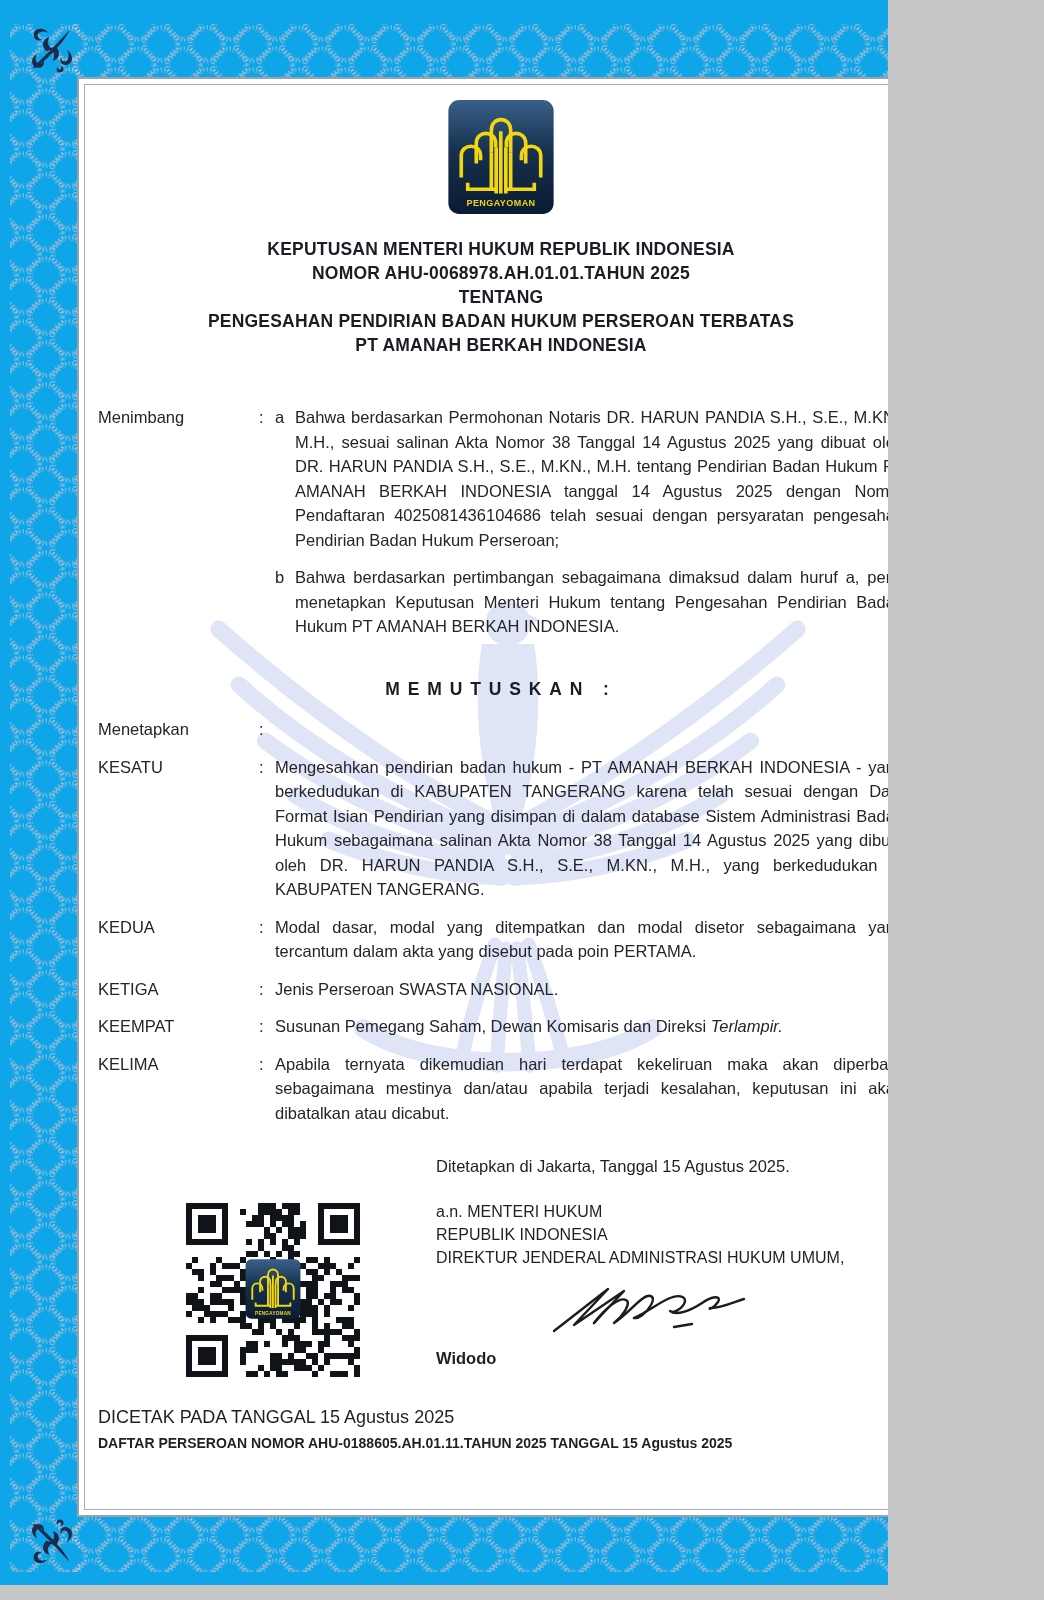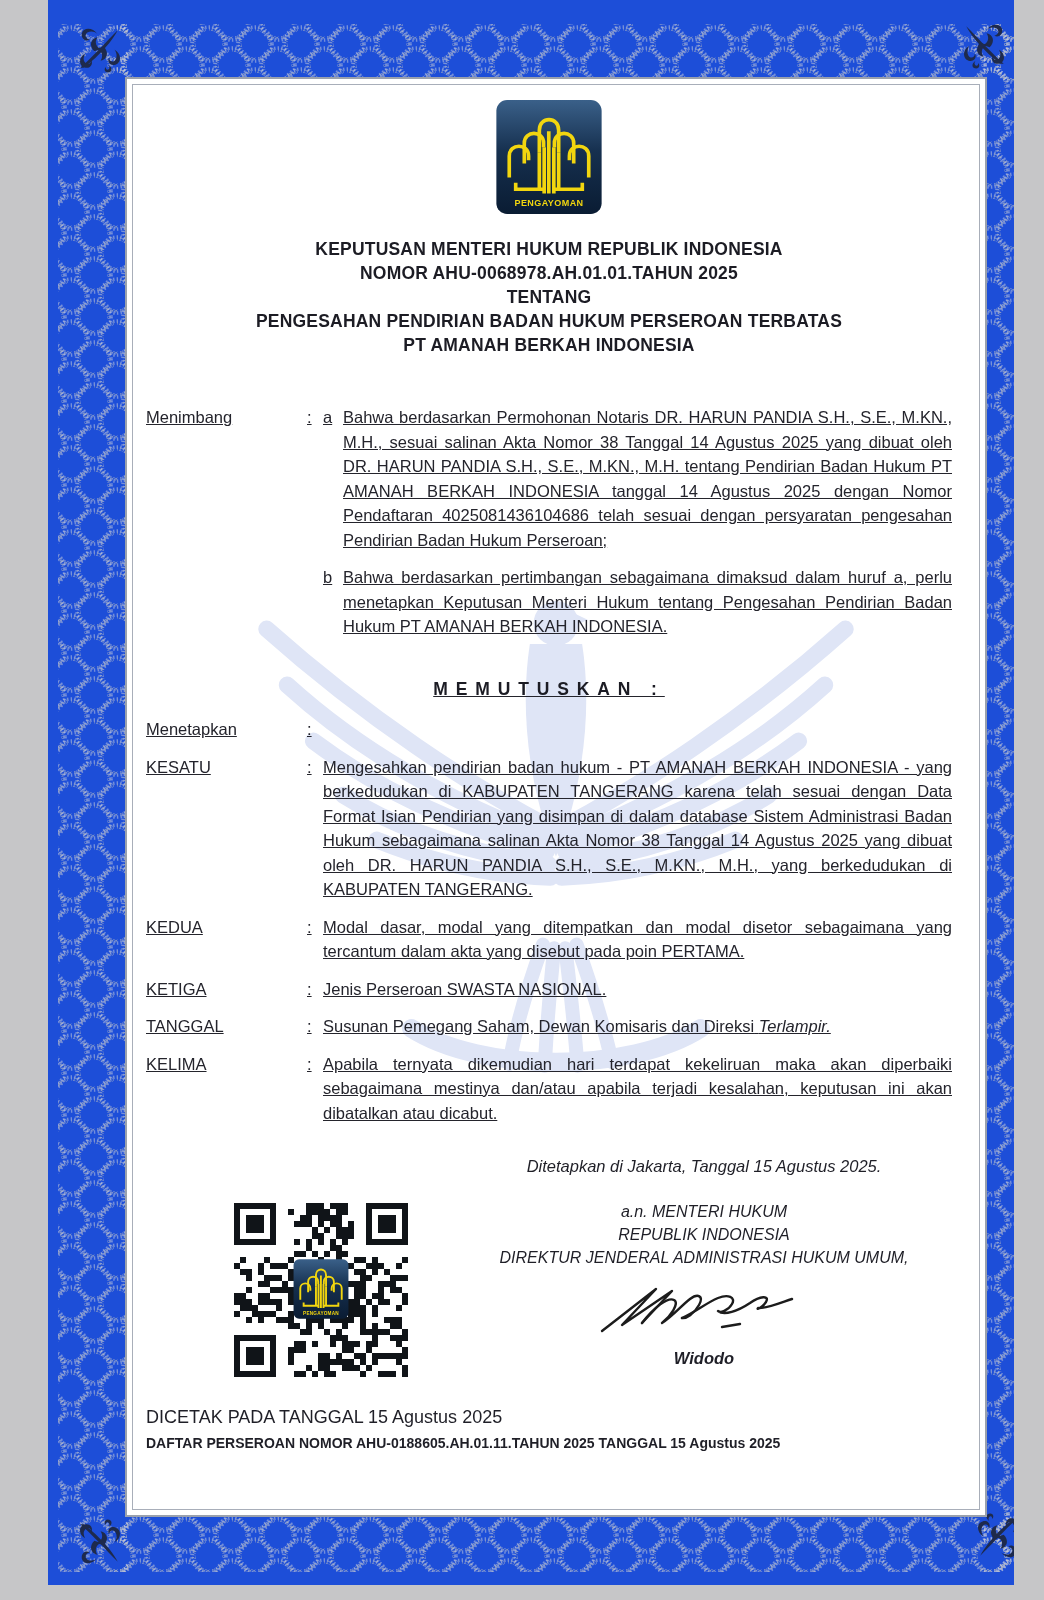--- a/index.html
+++ b/index.html
@@ -1,18 +1,18 @@
 <!DOCTYPE html>
 <html><head>
 <meta charset="utf-8">
 <style>
   * { margin:0; padding:0; box-sizing:border-box; }
   html,body { font-family:"Liberation Sans","DejaVu Sans",sans-serif; }
   .screen { position:relative; width:1044px; height:1600px; background:#c6c6c8; overflow:hidden; }
-  .page { position:absolute; left:0; top:0; width:966px; height:1585px; background:#1d4ed8; overflow:hidden;margin-left:48px; }
+  .page { position:absolute; left:0; top:0; width:888px; height:1585px; background:#0ea5e9; overflow:hidden; }
 
   
   .lace { position:absolute; left:0; top:0; z-index:0; }
 
   
   .ornament { position:absolute; z-index:1; width:50px; height:50px; color:#1e2a4c; }
   .orn-tl { left:26px;  top:24px; }
   .orn-tr { left:912px; top:20px; transform:scaleX(-1); }
   .orn-bl { left:26px;  top:1518px; transform:scaleY(-1); }
   .orn-br { left:926px; top:1512px; transform:scale(-1,-1); }
@@ -27,39 +27,39 @@
                width:730px; height:560px; z-index:0; pointer-events:none; }
   .flow { position:relative; z-index:1; }
 
   
   .logo-wrap { width:108px; margin:2px auto 0 auto; }
   .logo-wrap svg { display:block; width:108px; height:116px; }
   .title-block { margin-top:22px; text-align:center; font-weight:bold; font-size:17.5px;
                  line-height:24px; color:#1c1c24; letter-spacing:0.2px; }
 
   
-  .doc-body { margin-top:48px; color:#24242c; font-size:16.5px; line-height:24.5px;text-decoration:underline; }
+  .doc-body { margin-top:48px; color:#24242c; font-size:16.5px; line-height:24.5px; }
   .row { display:grid; grid-template-columns:161px 16px 1fr; margin-bottom:13px; }
   .row .lbl { white-space:nowrap; }
   .row .col { }
   .mrow { display:grid; grid-template-columns:161px 16px 20px 1fr; margin-bottom:13px; }
   .just { text-align:justify; }
   .memutuskan { text-align:center; font-weight:bold; font-size:17.5px; letter-spacing:0.45em;
                 margin:38px 0 16px 0; color:#1c1c24; }
   em { font-style:italic; }
 
   
   .bottom-row { display:flex; align-items:flex-start; margin-top:32px; }
   .qr-block { position:relative; width:178px; height:178px; margin-left:86px; margin-top:44px;
               background:#fff; }
   .qr-block svg.qr { position:absolute; left:2px; top:2px; }
   .qr-logo { position:absolute; left:61px; top:54px; width:56px; height:68px; }
   .qr-logo svg { width:56px; height:68px; }
 
-  .sig-col { width:440px; margin-left:74px; text-align:center; color:#1f1f27;font-style:italic; }
+  .sig-col { width:440px; margin-left:74px; text-align:left; color:#1f1f27; }
   .ditetapkan { font-size:16.5px; margin-bottom:24px; }
   .sig-line { font-size:16px; line-height:23px; }
   .scribble { display:block; margin:6px auto 0 auto; }
   .sig-name { font-weight:bold; font-size:16.5px; margin-top:10px; }
 
   .footer { margin-top:26px; color:#1f1f27; }
   .footer-printed { font-size:18px; line-height:25px; }
   .footer-register { font-size:14px; font-weight:bold; line-height:26px; }
 </style>
 </head>
@@ -226,21 +226,21 @@
               <div class="just">Modal dasar, modal yang ditempatkan dan modal disetor sebagaimana yang tercantum dalam akta yang disebut pada poin PERTAMA.</div>
             </div>
 
             <div class="row">
               <div class="lbl">KETIGA</div>
               <div class="col">:</div>
               <div>Jenis Perseroan SWASTA NASIONAL.</div>
             </div>
 
             <div class="row">
-              <div class="lbl">TANGGAL</div>
+              <div class="lbl">KEEMPAT</div>
               <div class="col">:</div>
               <div><span>Susunan Pemegang Saham, Dewan Komisaris dan Direksi</span> <em>Terlampir.</em></div>
             </div>
 
             <div class="row">
               <div class="lbl">KELIMA</div>
               <div class="col">:</div>
               <div>
                 <div class="just">Apabila ternyata dikemudian hari terdapat kekeliruan maka akan diperbaiki sebagaimana mestinya dan/atau apabila terjadi kesalahan, keputusan ini akan dibatalkan atau dicabut.</div>
               </div>

